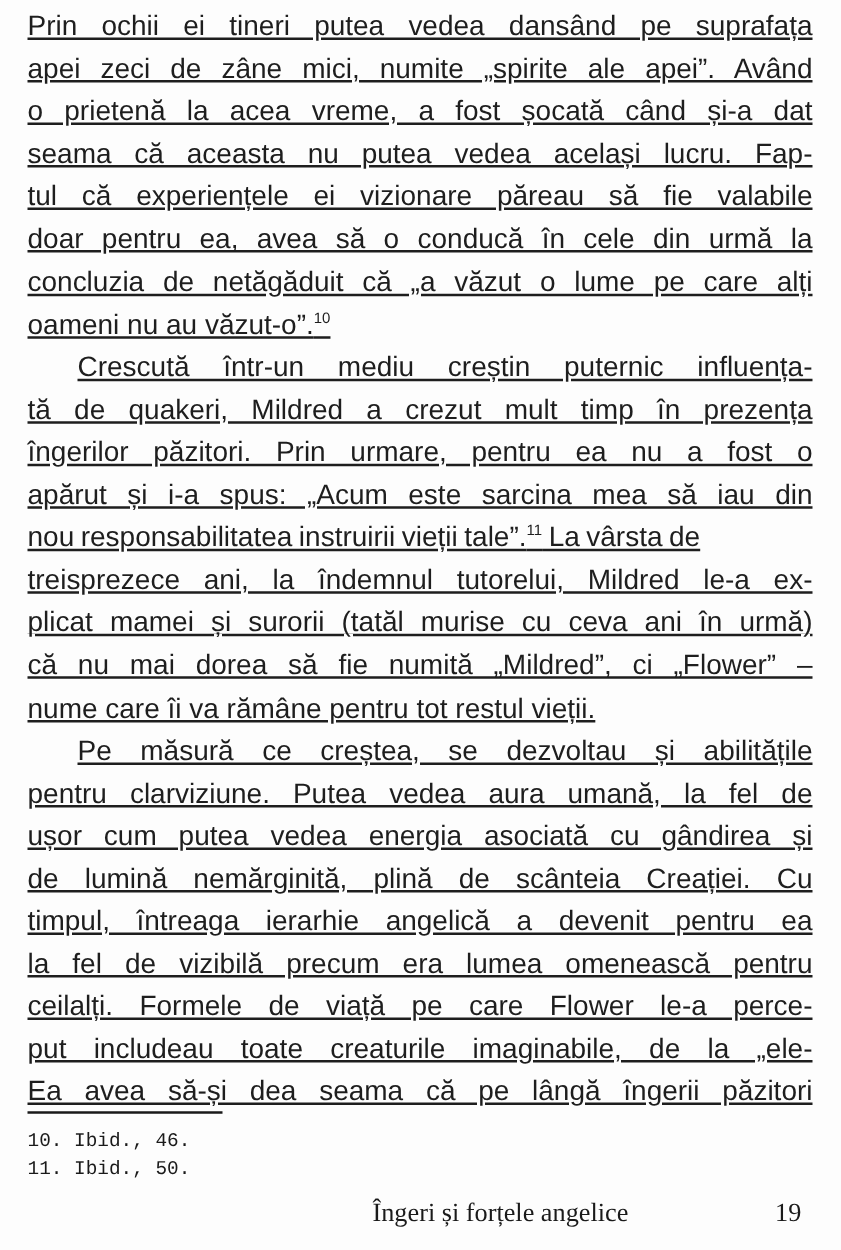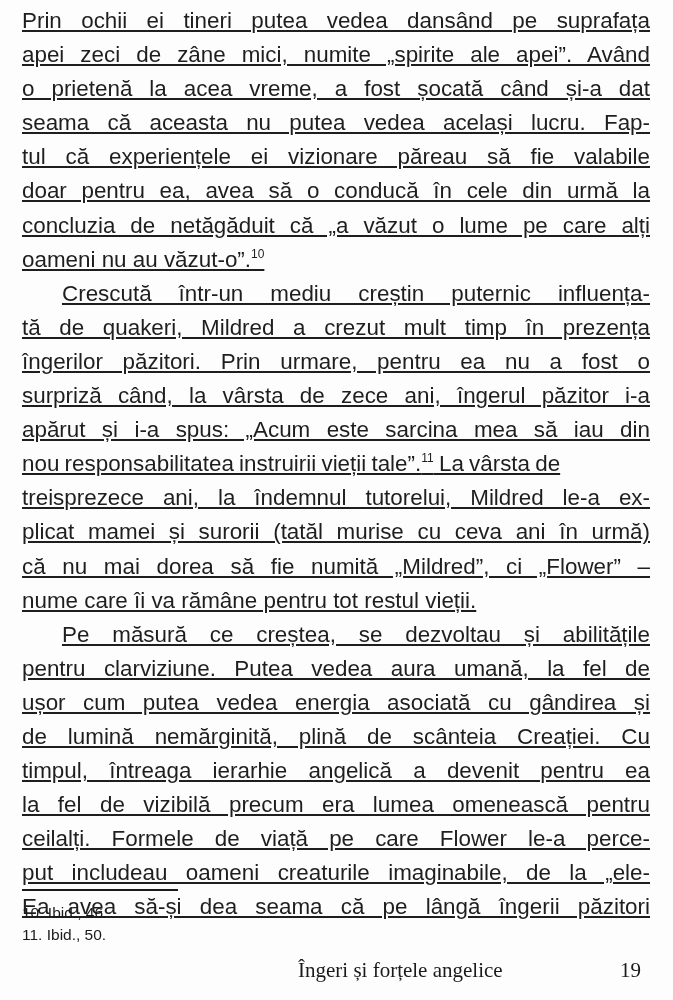--- a/index.html
+++ b/index.html
@@ -11,21 +11,21 @@
     font-size: 22.4px; line-height: 34.1px; color: #1e1e1e;
     font-weight: 300;
   }
   .line { display: block; white-space: nowrap; text-align: justify; text-align-last: justify; height: 34.1px; text-decoration: underline; }
   .line.last { text-align-last: left; }
   .line.indent { padding-left: 40px; }
   sup { font-size: 12px; line-height: 0; vertical-align: 9px; }
   .rule { position: absolute; left: 22px; top: 889px; width: 156px; height: 2px; background: #1a1a1a; }
   .footnotes {
     position: absolute; left: 22px; top: 902px;
-    font-family: Liberation Sans, sans-serif; font-size: 15.5px; line-height: 22px; color: #1a1a1a;
+    font-family: Liberation Mono, monospace; font-size: 15.5px; line-height: 22px; color: #1a1a1a;
   }
   .footer {
     position: absolute; top: 958px; left: 0; width: 673px; height: 28px;
     font-family: "Liberation Serif", serif; font-size: 21px; color: #1a1a1a;
   }
   .footer .title { position: absolute; left: 298px; }
   .footer .num { position: absolute; left: 620px; }
 </style>
 </head>
 <body>
@@ -36,35 +36,34 @@
     <span class="line"><span>apei zeci de zâne mici, numite „spirite ale apei”. Având</span></span>
     <span class="line"><span>o prietenă la acea vreme, a fost șocată când și-a dat</span></span>
     <span class="line"><span>seama că aceasta nu putea vedea același lucru. Fap-</span></span>
     <span class="line"><span>tul că experiențele ei vizionare păreau să fie valabile</span></span>
     <span class="line"><span>doar pentru ea, avea să o conducă în cele din urmă la</span></span>
     <span class="line"><span>concluzia de netăgăduit că „a văzut o lume pe care alți</span></span>
     <span class="line last"><span>oameni nu au văzut-o”.</span><sup>10</sup></span>
     <span class="line indent"><span>Crescută într-un mediu creștin puternic influența-</span></span>
     <span class="line"><span>tă de quakeri, Mildred a crezut mult timp în prezența</span></span>
     <span class="line"><span>îngerilor păzitori. Prin urmare, pentru ea nu a fost o</span></span>
-    <span class="line"><span>surpriză când, la vârsta de zece ani, îngerul păzitor i-a</span></span>
     <span class="line"><span>apărut și i-a spus: „Acum este sarcina mea să iau din</span></span>
     <span class="line" style="text-align-last:left;word-spacing:-1px;"><span>nou responsabilitatea instruirii vieții tale”.</span><sup>11</sup><span> La vârsta de</span></span>
     <span class="line" style="word-spacing:-1px;"><span>treisprezece ani, la îndemnul tutorelui, Mildred le-a ex-</span></span>
     <span class="line" style="word-spacing:-2px;"><span>plicat mamei și surorii (tatăl murise cu ceva ani în urmă)</span></span>
     <span class="line"><span>că nu mai dorea să fie numită „Mildred”, ci „Flower” –</span></span>
     <span class="line last"><span>nume care îi va rămâne pentru tot restul vieții.</span></span>
     <span class="line indent"><span>Pe măsură ce creștea, se dezvoltau și abilitățile</span></span>
     <span class="line"><span>pentru clarviziune. Putea vedea aura umană, la fel de</span></span>
     <span class="line"><span>ușor cum putea vedea energia asociată cu gândirea și</span></span>
     <span class="line"><span>de lumină nemărginită, plină de scânteia Creației. Cu</span></span>
     <span class="line"><span>timpul, întreaga ierarhie angelică a devenit pentru ea</span></span>
     <span class="line"><span>la fel de vizibilă precum era lumea omenească pentru</span></span>
     <span class="line"><span>ceilalți. Formele de viață pe care Flower le-a perce-</span></span>
-    <span class="line"><span>put includeau oameni creaturile imaginabile, de la „ele-</span></span>
+    <span class="line"><span>put includeau toate creaturile imaginabile, de la „ele-</span></span>
     <span class="line"><span>Ea avea să-și dea seama că pe lângă îngerii păzitori</span></span>
   </div>
 
   <div class="rule"></div>
 
   <div class="footnotes">
     <div>10. Ibid., 46.</div>
     <div>11. Ibid., 50.</div>
   </div>
 

